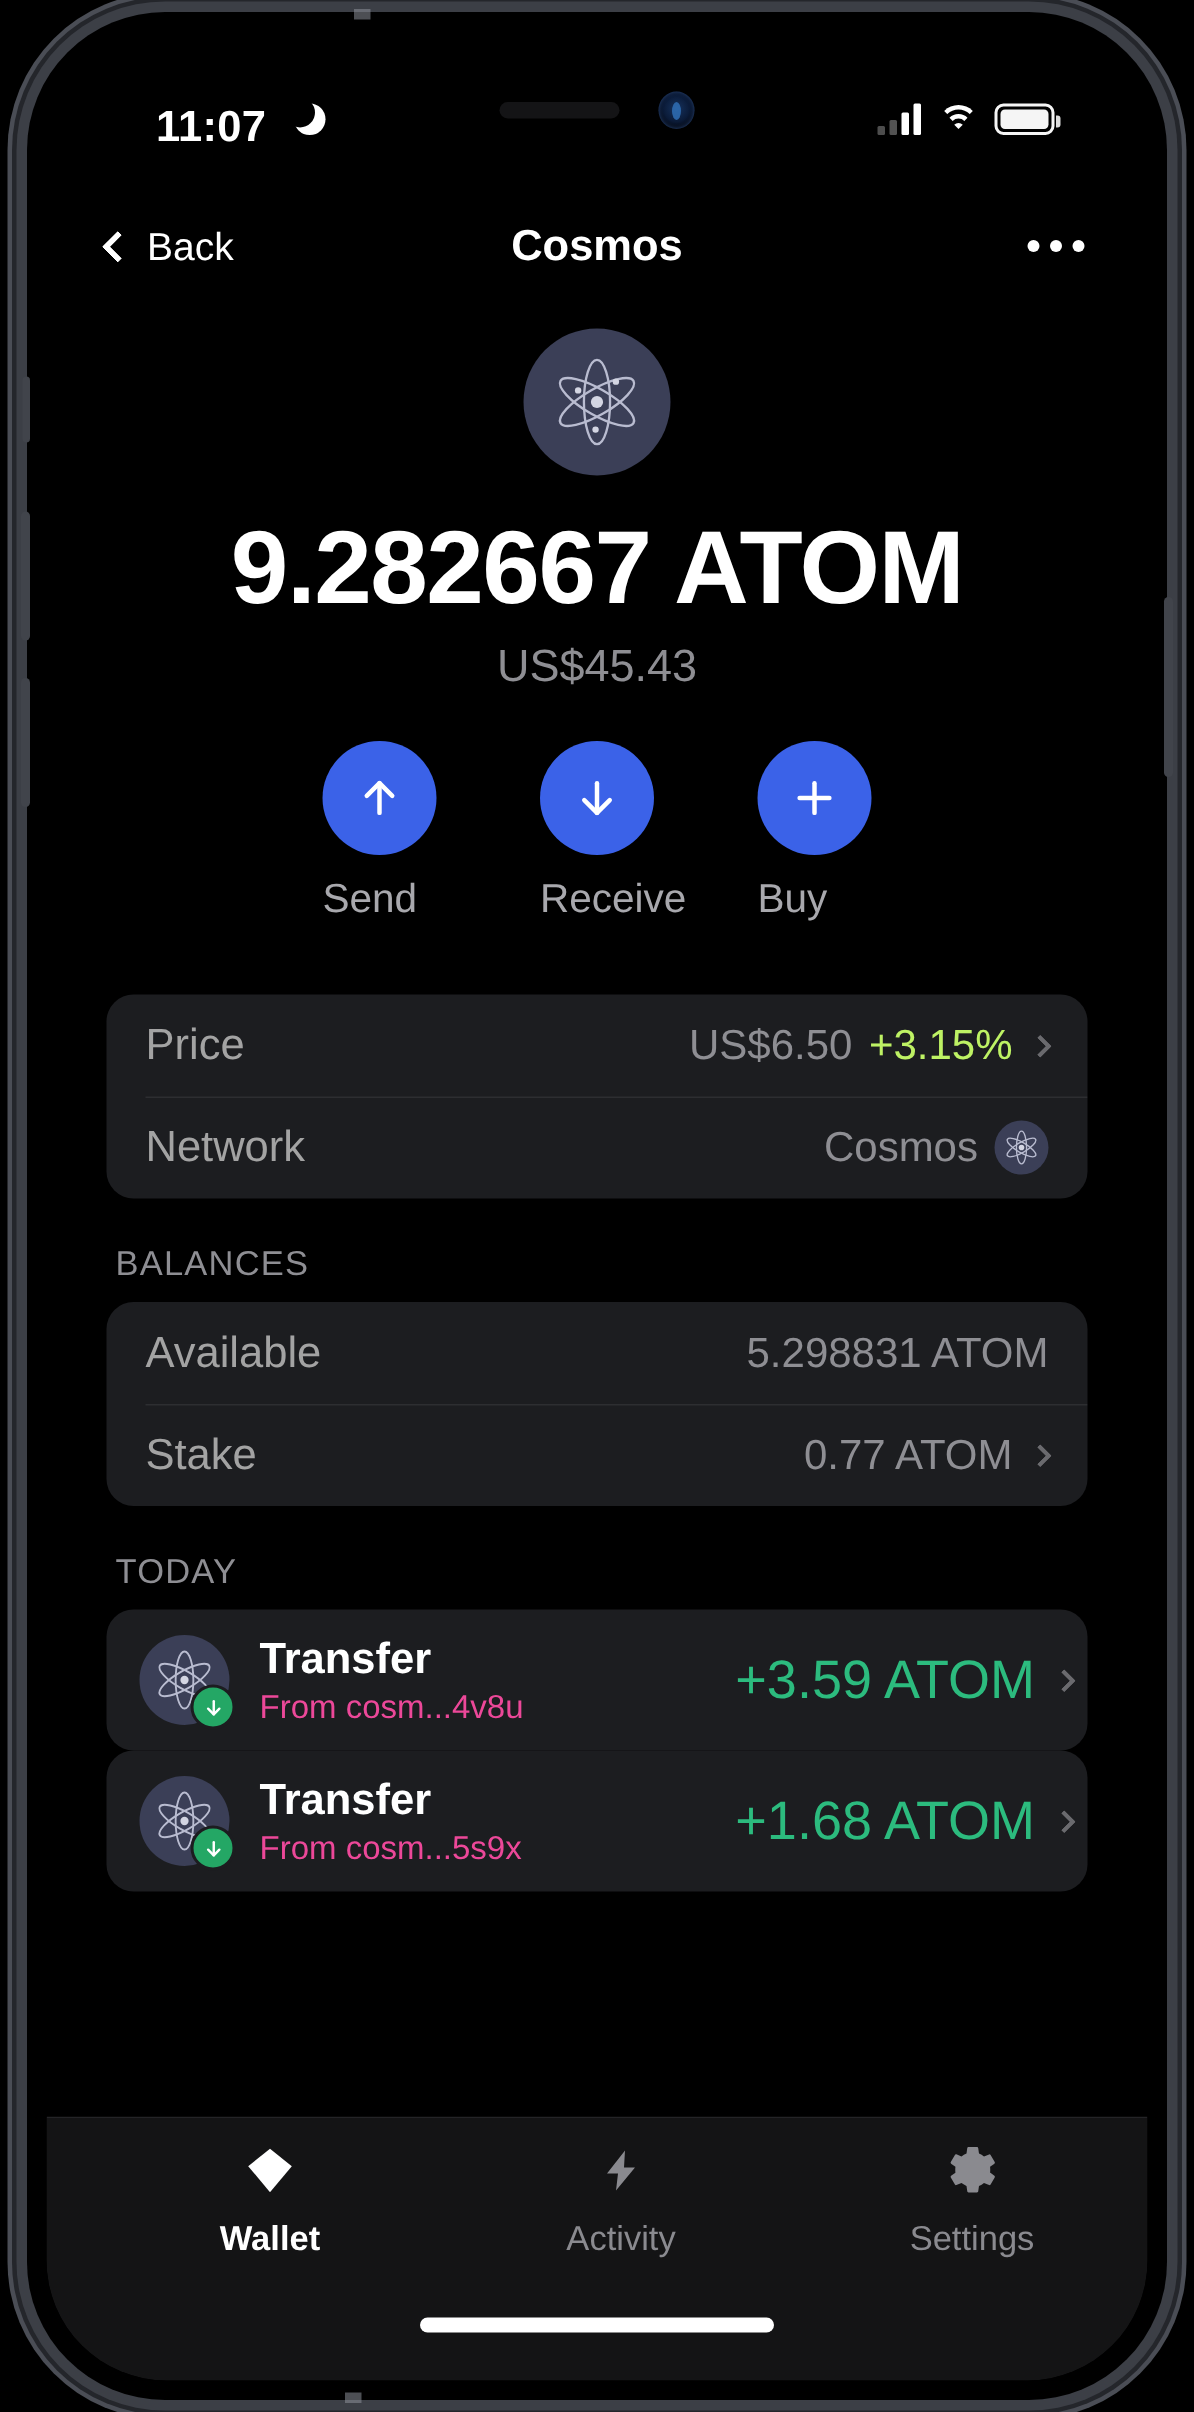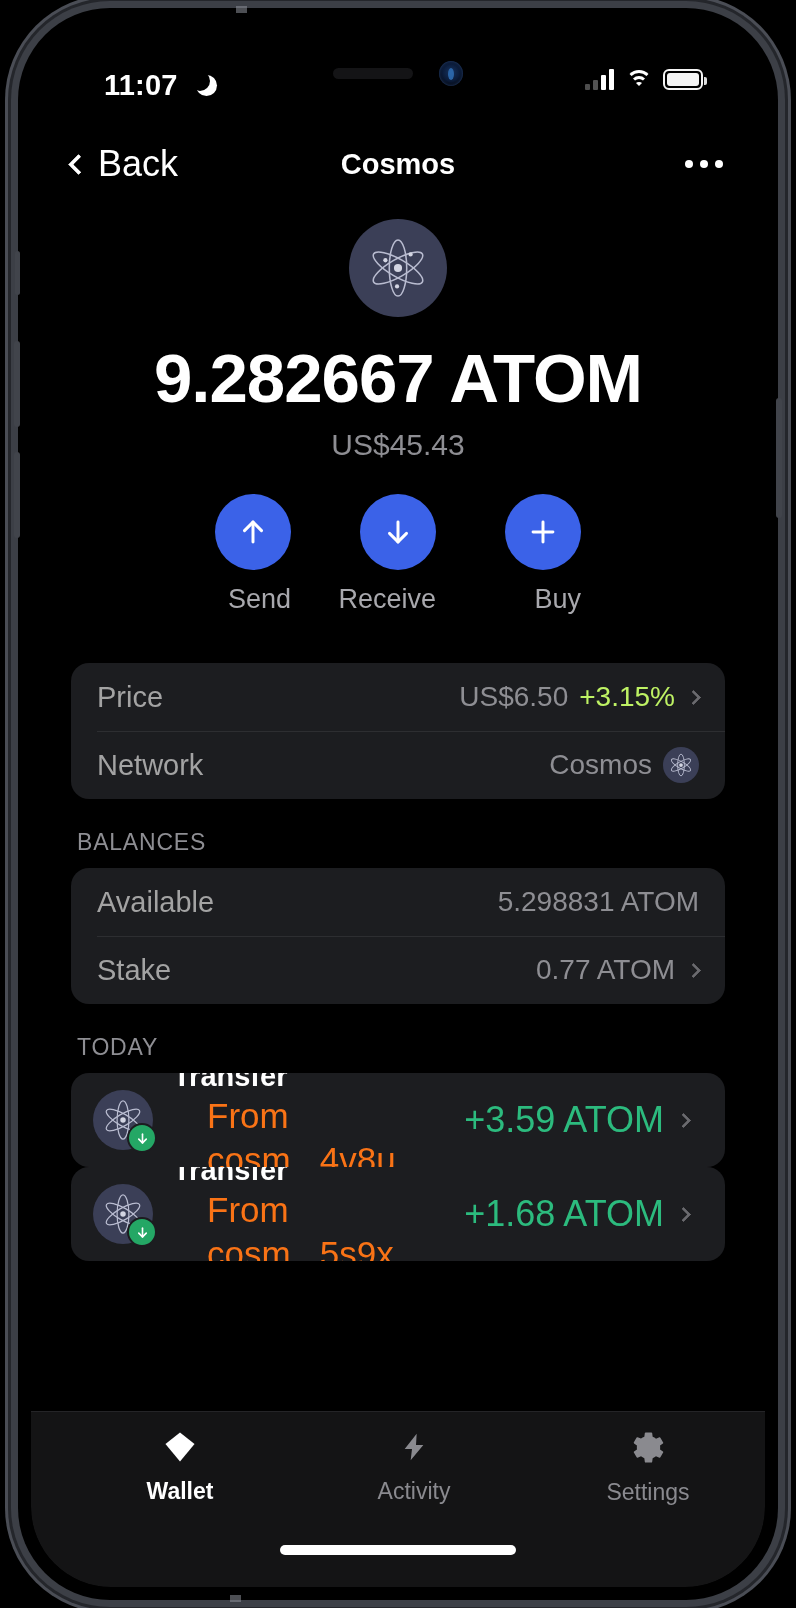--- a/index.html
+++ b/index.html
@@ -51,21 +51,21 @@
   #camera {
     width:24px; height:25px; border-radius:50%;
     background:radial-gradient(circle at 50% 45%, #16325e 0%, #0b1b38 48%, #05070d 75%);
     box-shadow:inset 0 0 3px #2b4d86;
     display:flex; align-items:center; justify-content:center;
   }
   #camera .iris { width:6px; height:12px; border-radius:50%; background:#2f6fb5; opacity:.85; }
   #status-time {
     position:absolute; left:73px; top:48px;
     font-size:29px; font-weight:700; letter-spacing:.2px;
-    display:flex; align-items:center; gap:18px;
+    display:flex; gap:18px;
   }
   .moon-icon { position:relative; width:21px; height:21px; display:inline-block; }
   .moon-icon::before {
     content:""; position:absolute; inset:0; border-radius:50%; background:#fff;
   }
   .moon-icon::after {
     content:""; position:absolute; left:-6px; top:-4px;
     width:20px; height:20px; border-radius:50%; background:#000;
   }
   #status-right {
@@ -93,21 +93,21 @@
   .battery::after { content:""; position:absolute; right:-6px; top:6px;
                     width:3px; height:8px; background:#fff; border-radius:0 2px 2px 0; opacity:.9; }
 
   
   #navbar {
     position:absolute; left:0; top:112px; width:734px; height:62px;
     display:flex; align-items:center; color:#fff;
   }
   #back-button {
     position:absolute; left:40px; display:flex; align-items:center; gap:12px;
-    font-size:36px; cursor:pointer;
+    font-size:26px; cursor:pointer;
   }
   .chev-left { width:15px; height:15px; border-left:4px solid #fff;
                border-bottom:4px solid #fff; transform:rotate(45deg); border-radius:1px; }
   #nav-title { width:100%; text-align:center; font-size:29px; font-weight:700; }
   #more-button {
     position:absolute; right:42px; display:flex; gap:7px; cursor:pointer;
   }
   #more-button i { width:8px; height:8px; border-radius:50%; background:#fff; display:block; }
 
   
@@ -120,21 +120,21 @@
   #balance-amount {
     margin-top:22px; text-align:center; color:#fff;
     font-size:69px; font-weight:700; letter-spacing:-1px;
   }
   #balance-fiat {
     margin-top:10px; text-align:center; color:#8e8e93; font-size:30px;
   }
 
   
   #actions { margin-top:32px; display:flex; justify-content:center; gap:69px; }
-  .action { width:76px; display:flex; flex-direction:column; align-items:flex-end; cursor:pointer; }
+  .action { width:76px; display:flex; flex-direction:column; align-items:flex-start; cursor:pointer; }
   .action .circle {
     width:76px; height:76px; border-radius:50%; background:#3b62e8;
     display:flex; align-items:center; justify-content:center;
   }
   .action .label { margin-top:14px; color:#a8a8ad; font-size:27px; white-space:nowrap; }
 
   
   .card {
     margin:0 40px; background:#1c1d20; border-radius:18px; overflow:hidden;
   }
@@ -151,36 +151,36 @@
     width:11px; height:11px; border-right:3px solid #6a6a6e;
     border-top:3px solid #6a6a6e; transform:rotate(45deg); border-radius:1px; margin-left:2px;
   }
   .pct-up { color:#bef264; }
   .section-label {
     margin:30px 40px 12px 46px; color:#8e8e93; font-size:23px; letter-spacing:.8px;
   }
 
   
   .tx-row {
-    display:flex; align-items:center; height:94px; padding:0 36px 0 22px;
+    display:flex; align-items:center; height:94px; padding:0 10px 0 22px;
     position:relative; cursor:pointer;
   }
   .tx-avatar { position:relative; width:60px; height:60px; flex:none; }
   .tx-avatar .disc {
     width:60px; height:60px; border-radius:50%; background:#3b3f57;
     display:flex; align-items:center; justify-content:center;
   }
   .tx-badge {
     position:absolute; right:-4px; bottom:-3px; width:30px; height:30px; border-radius:50%;
     background:#24a765; border:2px solid #1c1d20;
     display:flex; align-items:center; justify-content:center;
   }
   .tx-text { margin-left:20px; flex:1; min-width:0; }
   .tx-title { color:#fff; font-size:29px; font-weight:700; line-height:1.22; }
-  .tx-sub { color:#f97316; font-size:35px; line-height:1.25;margin-left:34px; }
+  .tx-sub { color:#ec4899; font-size:22px; line-height:1.25; }
   .tx-amount { color:#2cbb7e; font-size:36px; white-space:nowrap; }
   .tx-row .chev-right { margin-left:14px; }
 
   
   #tabbar {
     position:absolute; left:0; bottom:0; width:734px; height:176px;
     background:#141415; border-top:1px solid #242427;
     border-radius:0 0 80px 80px;
   }
   #tabs { display:flex; height:112px;padding-left:32px; }

